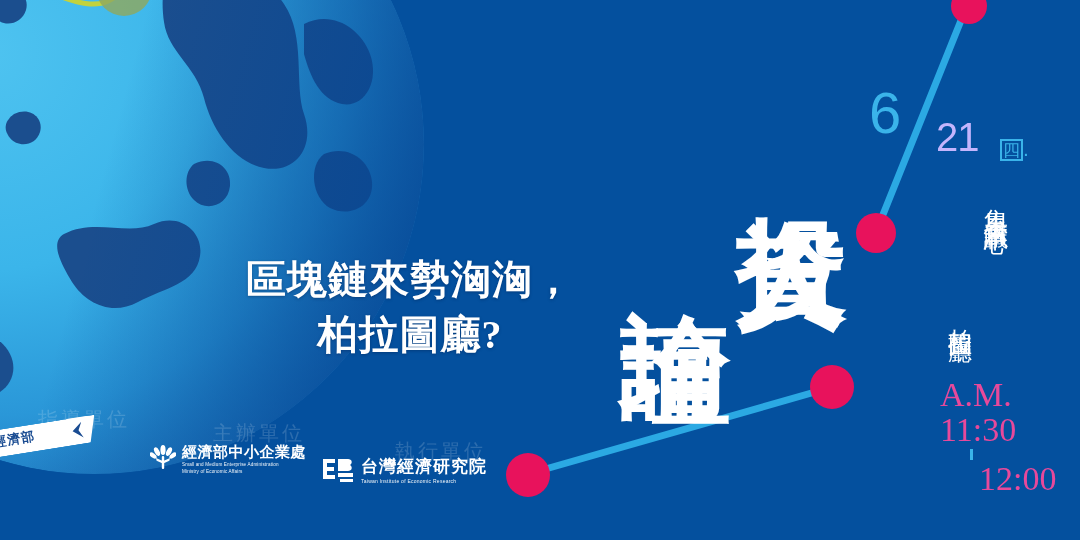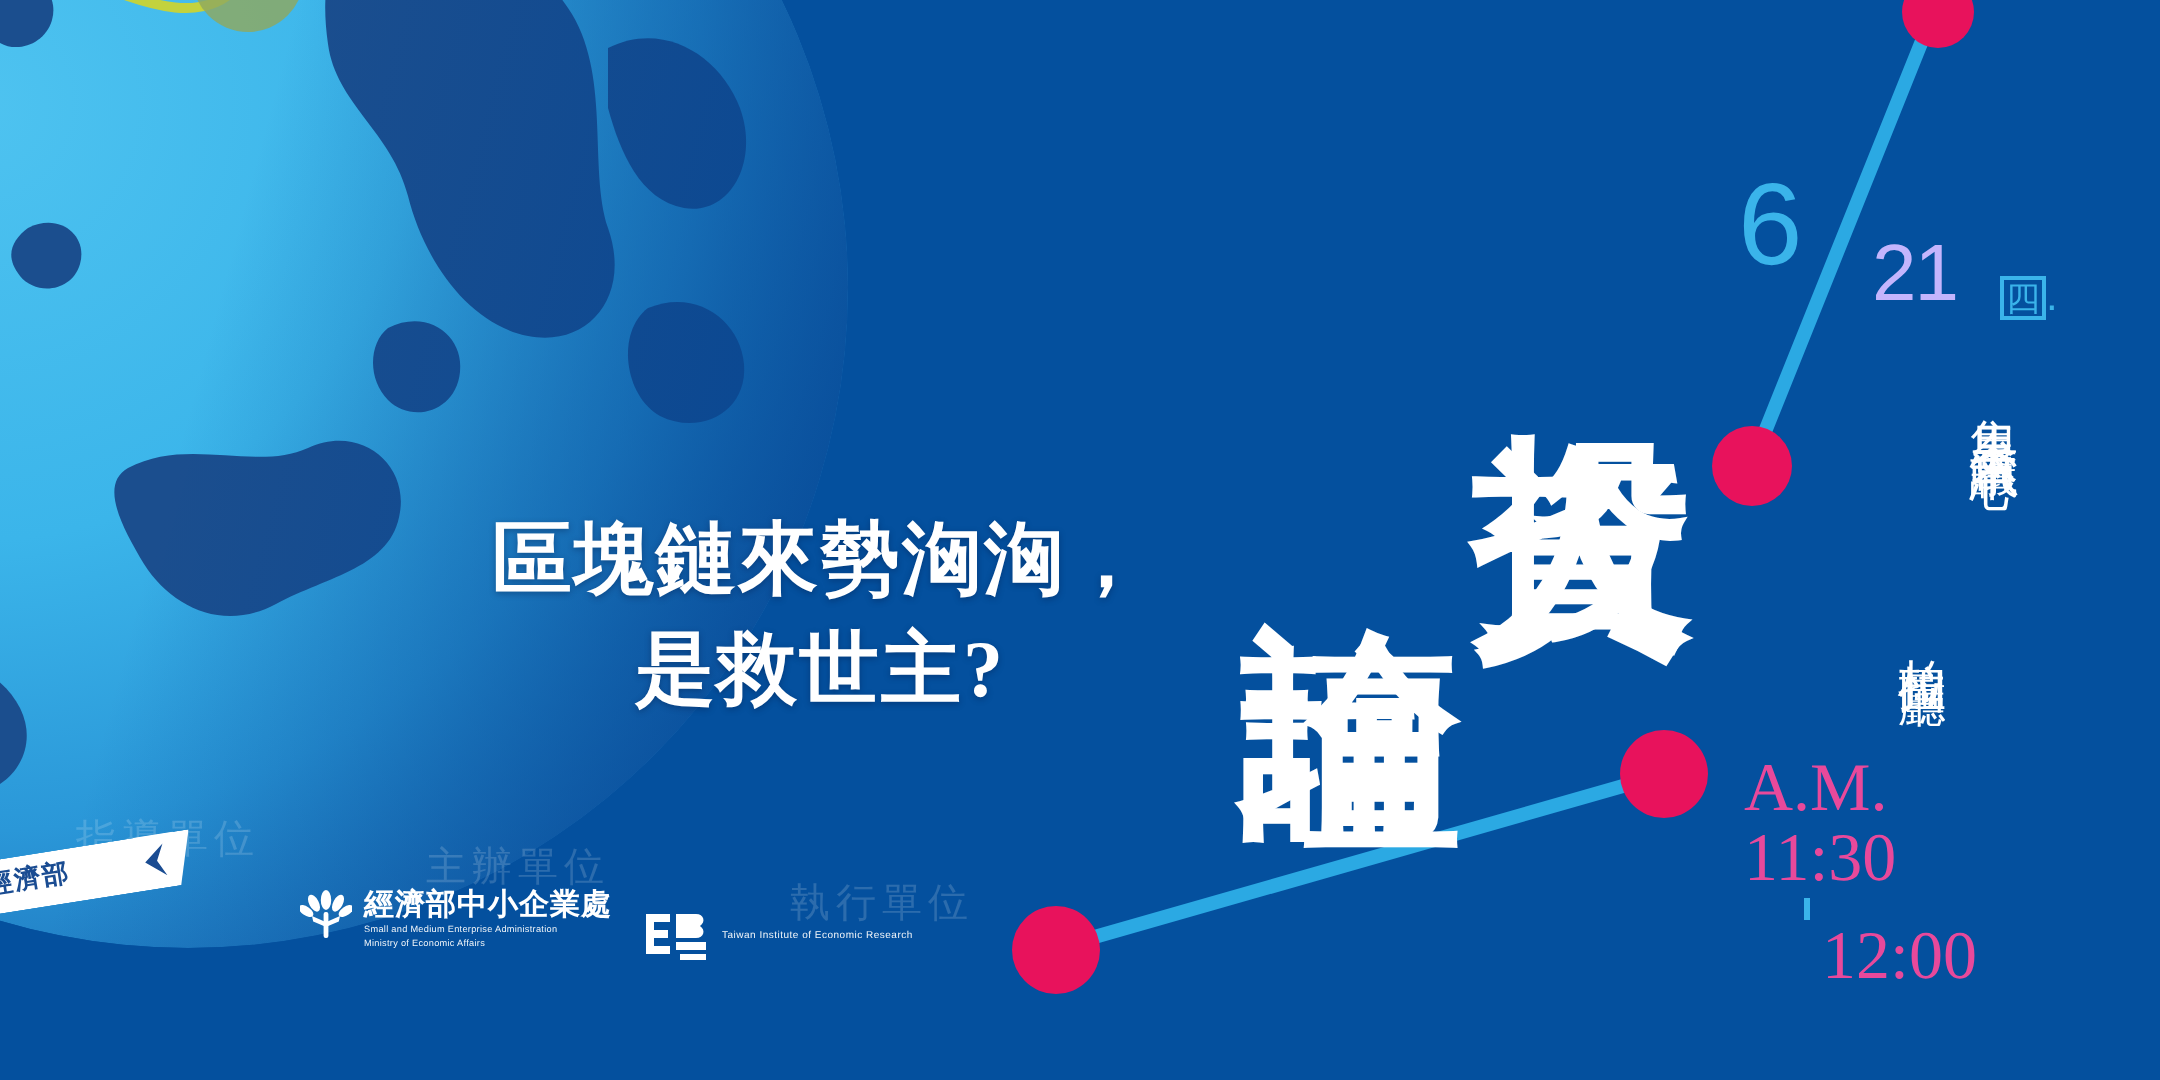--- a/index.html
+++ b/index.html
@@ -128,21 +128,21 @@
   }
   .venue-b{
     position:absolute; left:944px; top:310px;
     writing-mode:vertical-rl; text-orientation:upright;
     color:#ffffff; font-size:24px; letter-spacing:3px;
     font-family:"Liberation Sans", sans-serif;
   }
 
   
   .time-block{
-    position:absolute; left:872px; top:378px;
+    position:absolute; left:940px; top:378px;
     font-family:"Liberation Serif", serif;
     color:#e8499b;
     line-height:1.02;
   }
   .time-am{ font-size:34px; color:#e8499b; }
   .time-from{ font-size:34px; color:#e8499b; }
   .time-sep{
     width:3px; height:11px; background:#3ab4ea;
     margin:2px 0 2px 30px;
   }
@@ -271,21 +271,21 @@
       </g>
       <circle cx="969" cy="6" r="18" fill="#e8125c"></circle>
       <circle cx="876" cy="233" r="20" fill="#e8125c"></circle>
       <circle cx="832" cy="387" r="22" fill="#e8125c"></circle>
       <circle cx="528" cy="475" r="22" fill="#e8125c"></circle>
     </svg>
   </div>
 
   <div class="subtitle">
     <div>區塊鏈來勢洶洶，</div>
-    <div>是救世主?</div>
+    <div>柏拉圖廳?</div>
   </div>
 
   <div class="title-block">
     <div class="title-col col-a">投資人</div>
     <div class="title-col col-b">論壇</div>
   </div>
 
   <div class="date-6">6</div>
   <div class="date-21">21</div>
   <div class="date-day">
@@ -345,17 +345,18 @@
       <svg width="32" height="26" viewBox="0 0 32 26">
         <g fill="#ffffff">
           <path d="M1 2 L13 2 L13 6 L5 6 L5 10 L12 10 L12 14 L5 14 L5 18 L13 18 L13 22 L1 22 Z"></path>
           <path d="M16 2 L26 2 C30 2 31 6 28 8 C31 10 30 14 26 14 L16 14 Z"></path>
           <path d="M16 16 L31 16 L31 20 L16 20 Z"></path>
           <path d="M18 22 L31 22 L31 25 L18 25 Z"></path>
         </g>
       </svg>
     </div>
     <div class="txt">
+      <div class="zh">台灣經濟研究院</div>
       <div class="en">Taiwan Institute of Economic Research</div>
     </div>
   </div>
 
 </div>
 
 </body></html>

